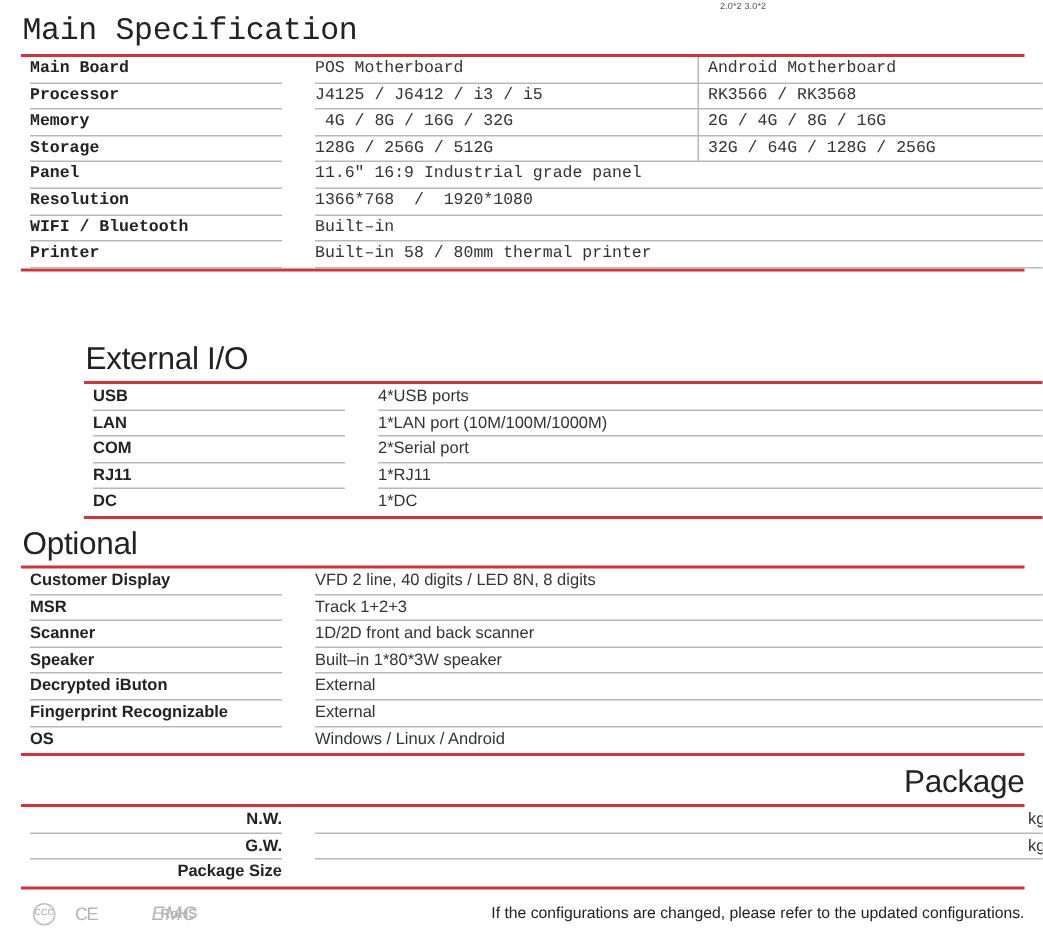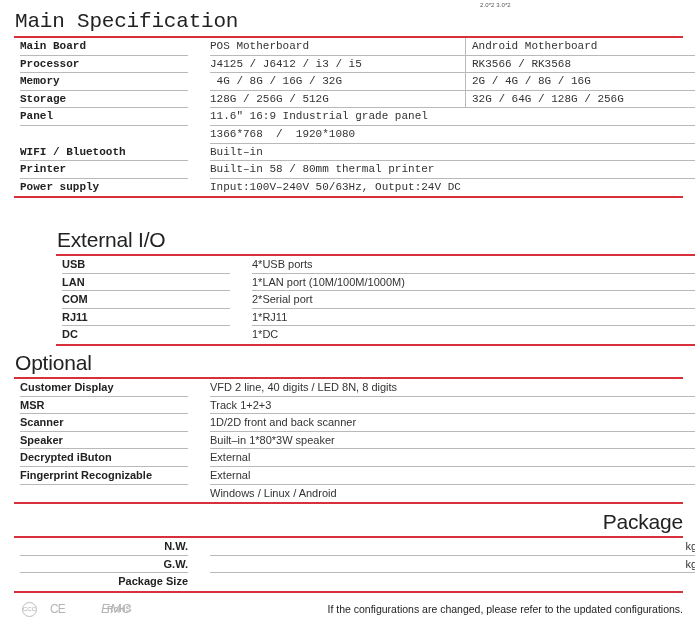--- a/index.html
+++ b/index.html
@@ -86,33 +86,30 @@
     <div class="value">
       <span class="cell c1">128G / 256G / 512G</span>
       <span class="cell c2">32G / 64G / 128G / 256G</span>
     </div>
   </div>
   <div class="row">
     <div class="label">Panel</div>
     <div class="value">11.6" 16:9 Industrial grade panel</div>
   </div>
   <div class="row">
+    <div class="label">Resolution</div>
     <div class="value" style="white-space:pre;">1366*768  /  1920*1080</div>
   </div>
   <div class="row">
     <div class="label">WIFI / Bluetooth</div>
     <div class="value">Built–in</div>
   </div>
   <div class="row">
     <div class="label">Printer</div>
     <div class="value">Built–in 58 / 80mm thermal printer</div>
-  </div>
-  <div class="row last">
-    <div class="label">Power supply</div>
-    <div class="value">Input:100V–240V 50/63Hz, Output:24V DC</div>
   </div>
   <div class="red-rule"></div>
 </div>
 
 <div class="section" style="top:226px;margin-left:42px;">
   <div class="section-title">External I/O</div>
   <div class="red-rule"></div>
   <div class="row">
     <div class="label">USB</div>
     <div class="value">4*USB ports</div>
@@ -157,20 +154,21 @@
   </div>
   <div class="row">
     <div class="label">Decrypted iButon</div>
     <div class="value">External</div>
   </div>
   <div class="row">
     <div class="label">Fingerprint Recognizable</div>
     <div class="value">External</div>
   </div>
   <div class="row last">
+    <div class="label">OS</div>
     <div class="value">Windows / Linux / Android</div>
   </div>
   <div class="red-rule"></div>
 </div>
 
 <div class="section" style="top:508px;text-align:right;">
   <div class="section-title">Package</div>
   <div class="red-rule"></div>
   <div class="row">
     <div class="label">N.W.</div>

